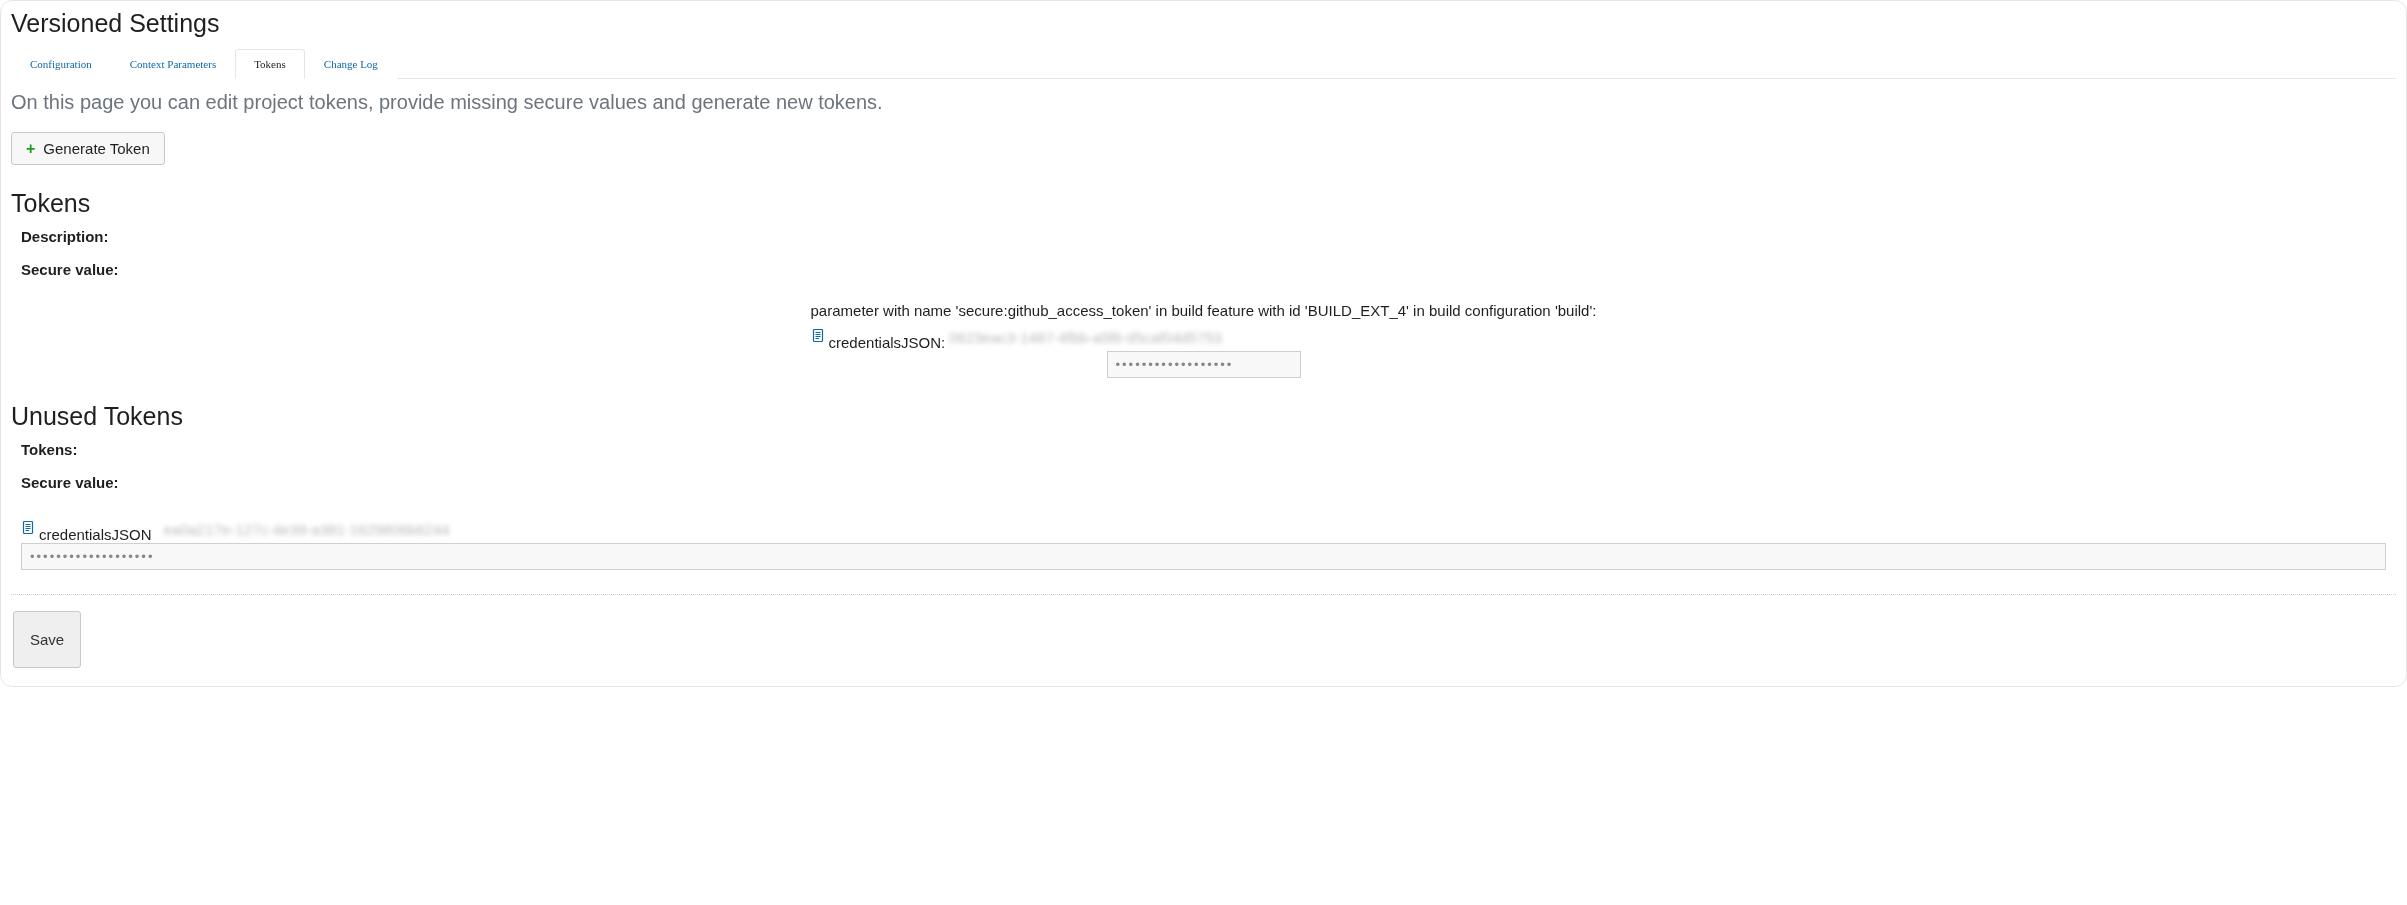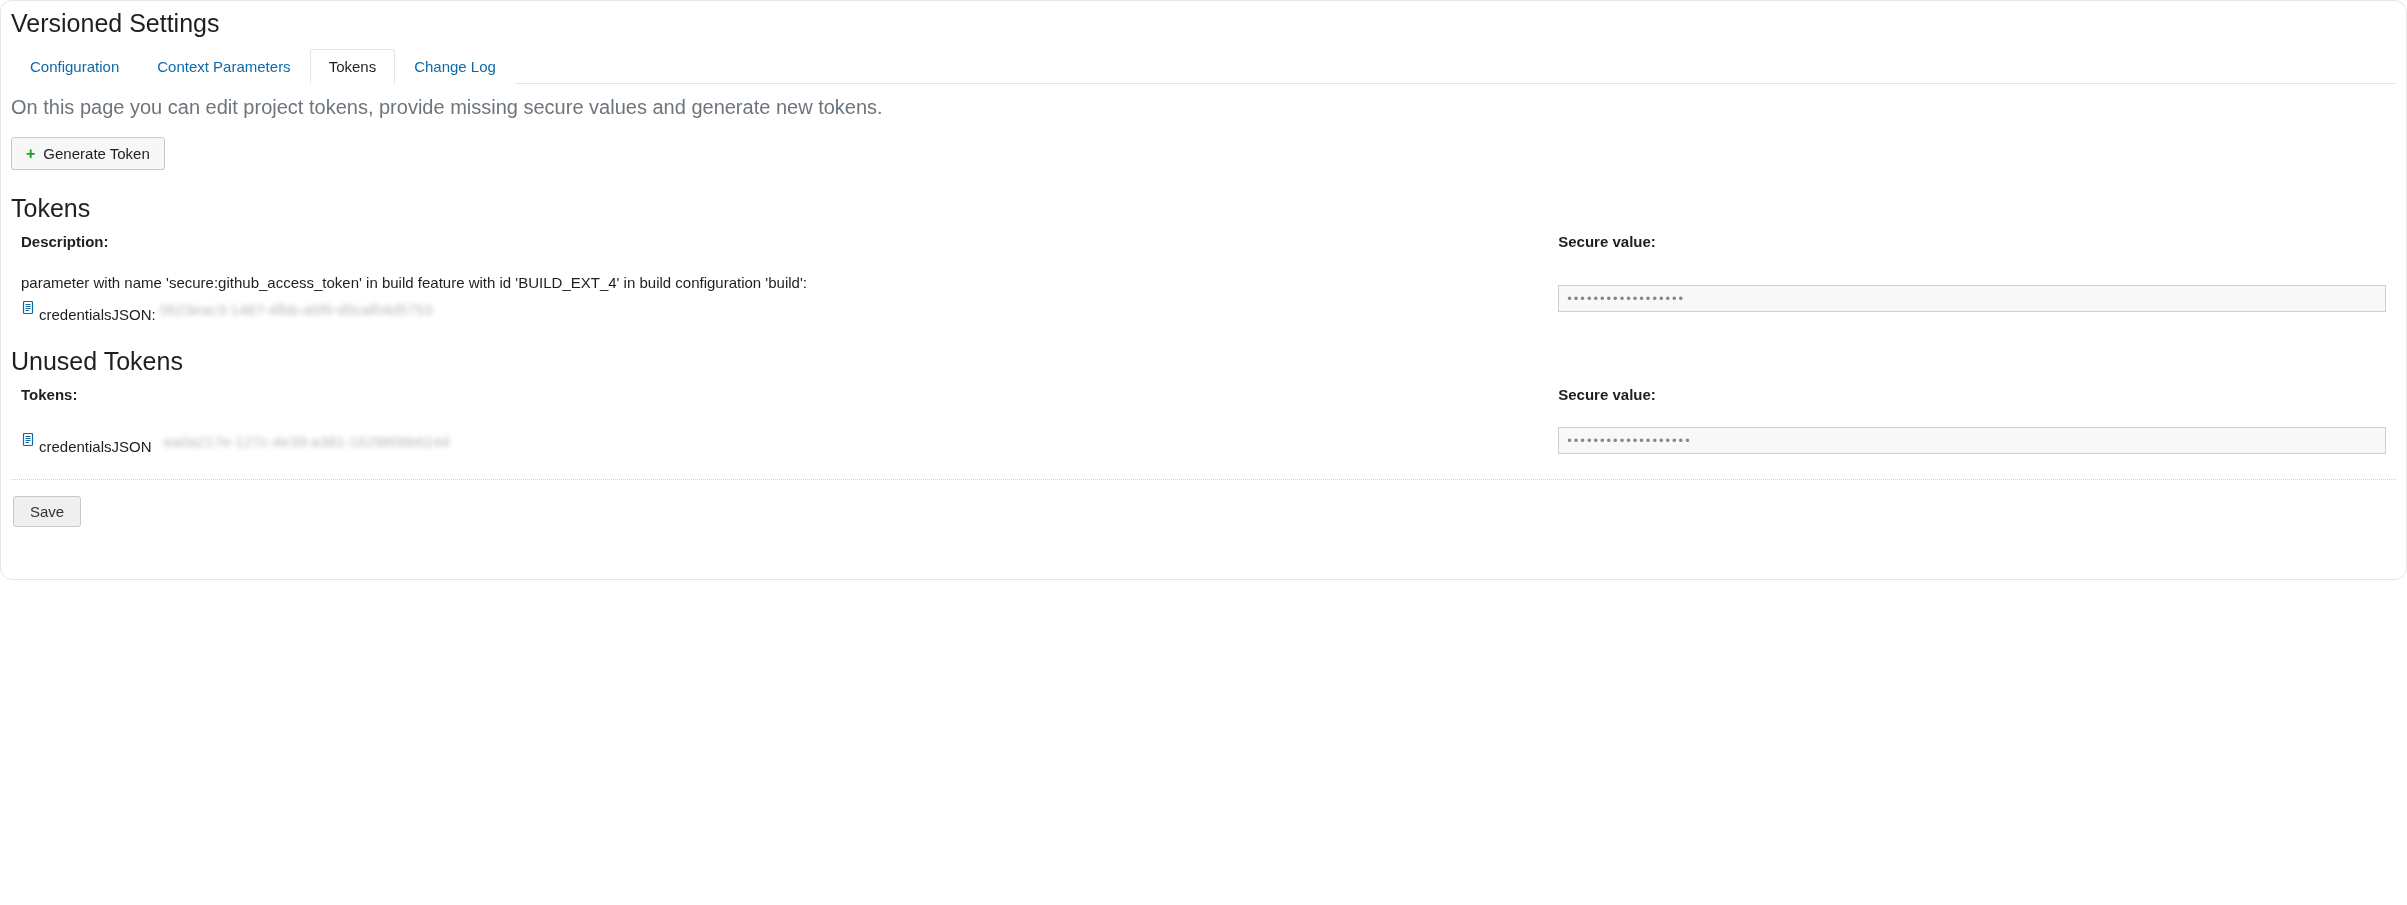--- a/index.html
+++ b/index.html
@@ -27,27 +27,28 @@
   
   .tabs {
     display: flex;
     border-bottom: 1px solid #e6e6e6;
     gap: 0;
     margin-bottom: 12px;
   }
   .tab {
     padding: 8px 18px;
     color: #0d6aa8;
-    font-size: 15px;
+    font-size: 11px;
     border: 1px solid transparent;
     border-bottom: none;
     position: relative;
     top: 1px;
     cursor: pointer;
     background: #fff;
+    font-family: Liberation Serif, serif;
   }
   .tab.active {
     color: #1f1f1f;
     border-color: #e6e6e6;
     border-bottom: 1px solid #fff;
     border-radius: 3px 3px 0 0;
   }
 
   .description-text {
     color: #6c757d;
@@ -79,20 +80,21 @@
     font-size: 25px;
     font-weight: 400;
     margin: 24px 0 10px 0;
     color: #1f1f1f;
   }
 
   
   .cols {
     display: flex;
     padding: 0 10px;
+    flex-direction: column;
   }
   .col-left { flex: 0 0 65%; }
   .col-right { flex: 1; }
   .col-header {
     font-weight: 700;
     font-size: 15px;
     margin-bottom: 16px;
   }
 
   .token-desc {
@@ -137,21 +139,21 @@
 
   .divider {
     border-top: 1px dotted #cfcfcf;
     margin: 24px 0 16px 0;
   }
 
   .save-btn {
     border: 1px solid #c8c8c8;
     border-radius: 3px;
     background: #efefef;
-    padding: 6px 16px;
+    padding: 19px 16px;
     font-size: 15px;
     color: #333;
     cursor: pointer;
     margin-left: 2px;
   }
 </style>
 </head>
 <body>
 
 <div class="panel">

